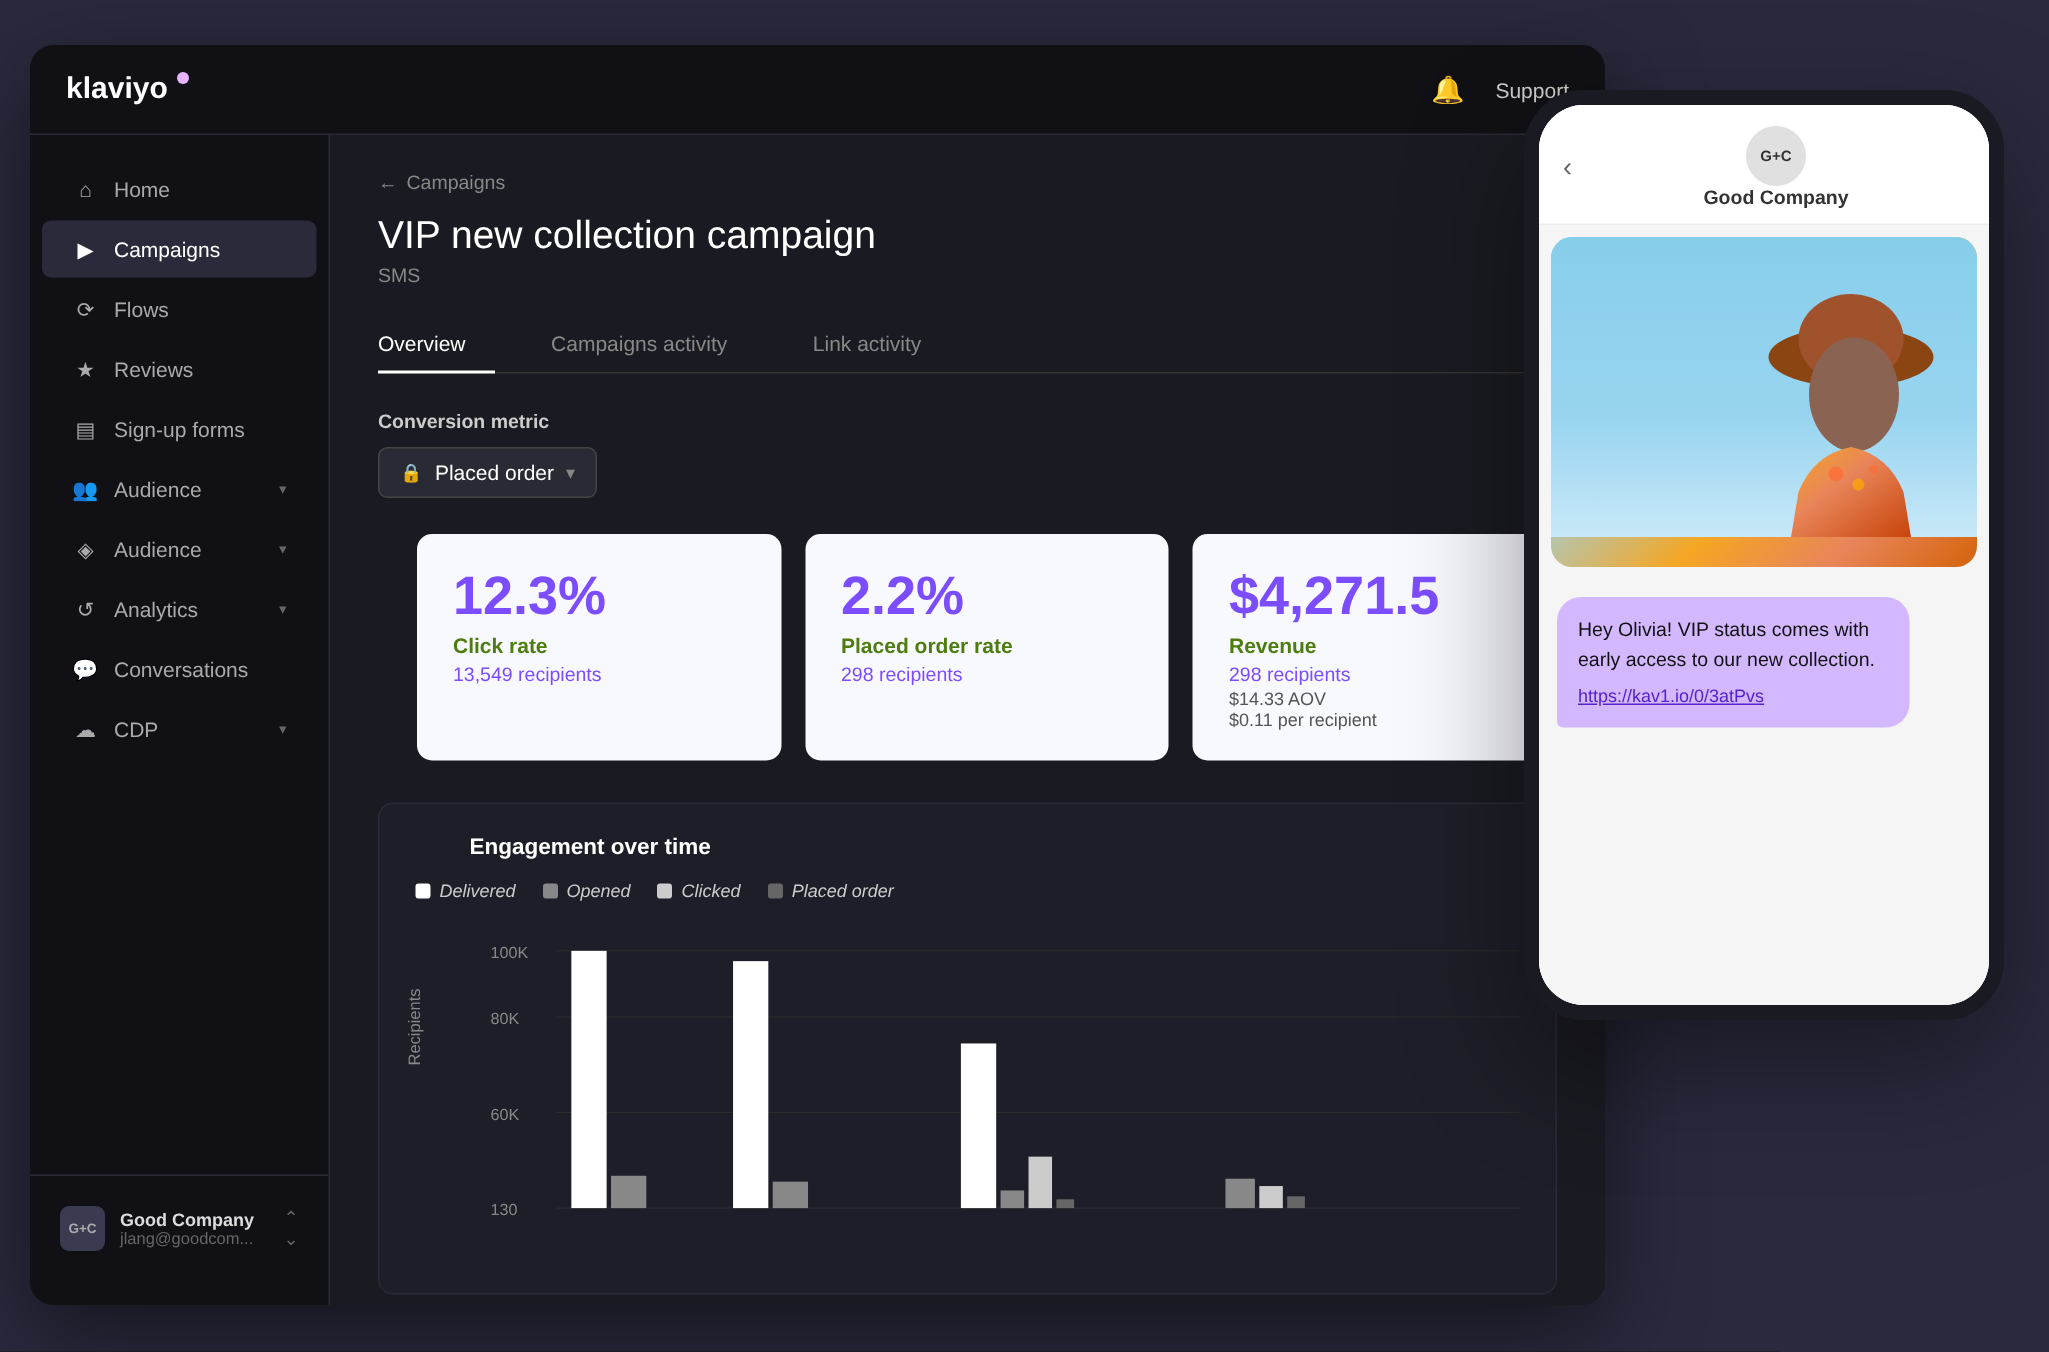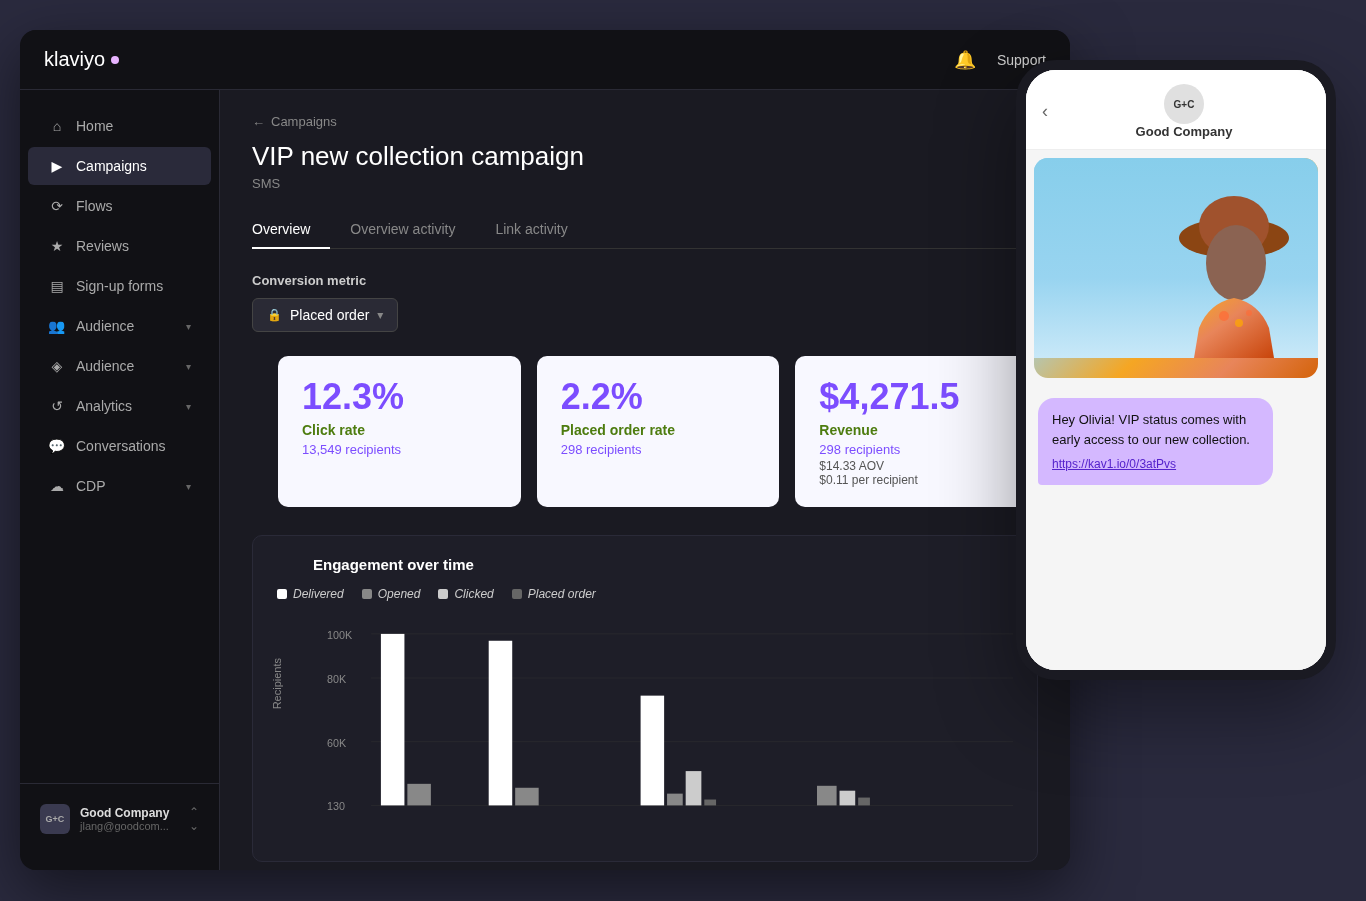--- a/index.html
+++ b/index.html
@@ -38,23 +38,23 @@
       display: flex;
       align-items: center;
       justify-content: space-between;
       padding: 0 24px;
       border-bottom: 1px solid #2a2a35;
       flex-shrink: 0;
     }
     .logo {
       color: #fff;
       font-size: 20px;
-      font-weight: 400;
-      display: flex;
-      align-items: center;
+      font-weight: 700;
+      display: flex;
+      align-items: flex-start;
       gap: 4px;
     }
     .logo-dot {
       width: 8px;
       height: 8px;
       background: #e8b4ff;
       border-radius: 50%;
       display: inline-block;
       margin-left: 2px;
     }
@@ -177,21 +177,21 @@
     }
     .page-subtitle {
       color: #888;
       font-size: 13px;
       margin-bottom: 20px;
     }
 
     
     .tabs {
       display: flex;
-      gap: 0;
+      gap: 17px;
       border-bottom: 1px solid #333;
       margin-bottom: 24px;
     }
     .tab {
       padding: 10px 20px;
       color: #888;
       font-size: 14px;
       cursor: pointer;
       border-bottom: 2px solid transparent;
       margin-bottom: -1px;
@@ -474,21 +474,21 @@
       </div>
 
       <h1 class="page-title">VIP new collection campaign</h1>
       <p class="page-subtitle">SMS</p>
 
       <div class="tabs">
         <div class="tab active">
           <span>Overview</span>
         </div>
         <div class="tab">
-          <span>Overview activity</span>
+          <span>Campaigns activity</span>
         </div>
         <div class="tab">
           <span>Link activity</span>
         </div>
       </div>
 
       <div class="section-label">Conversion metric</div>
       <button class="dropdown-btn">
         <span class="lock-icon">🔒</span>
         <span>Placed order</span>

